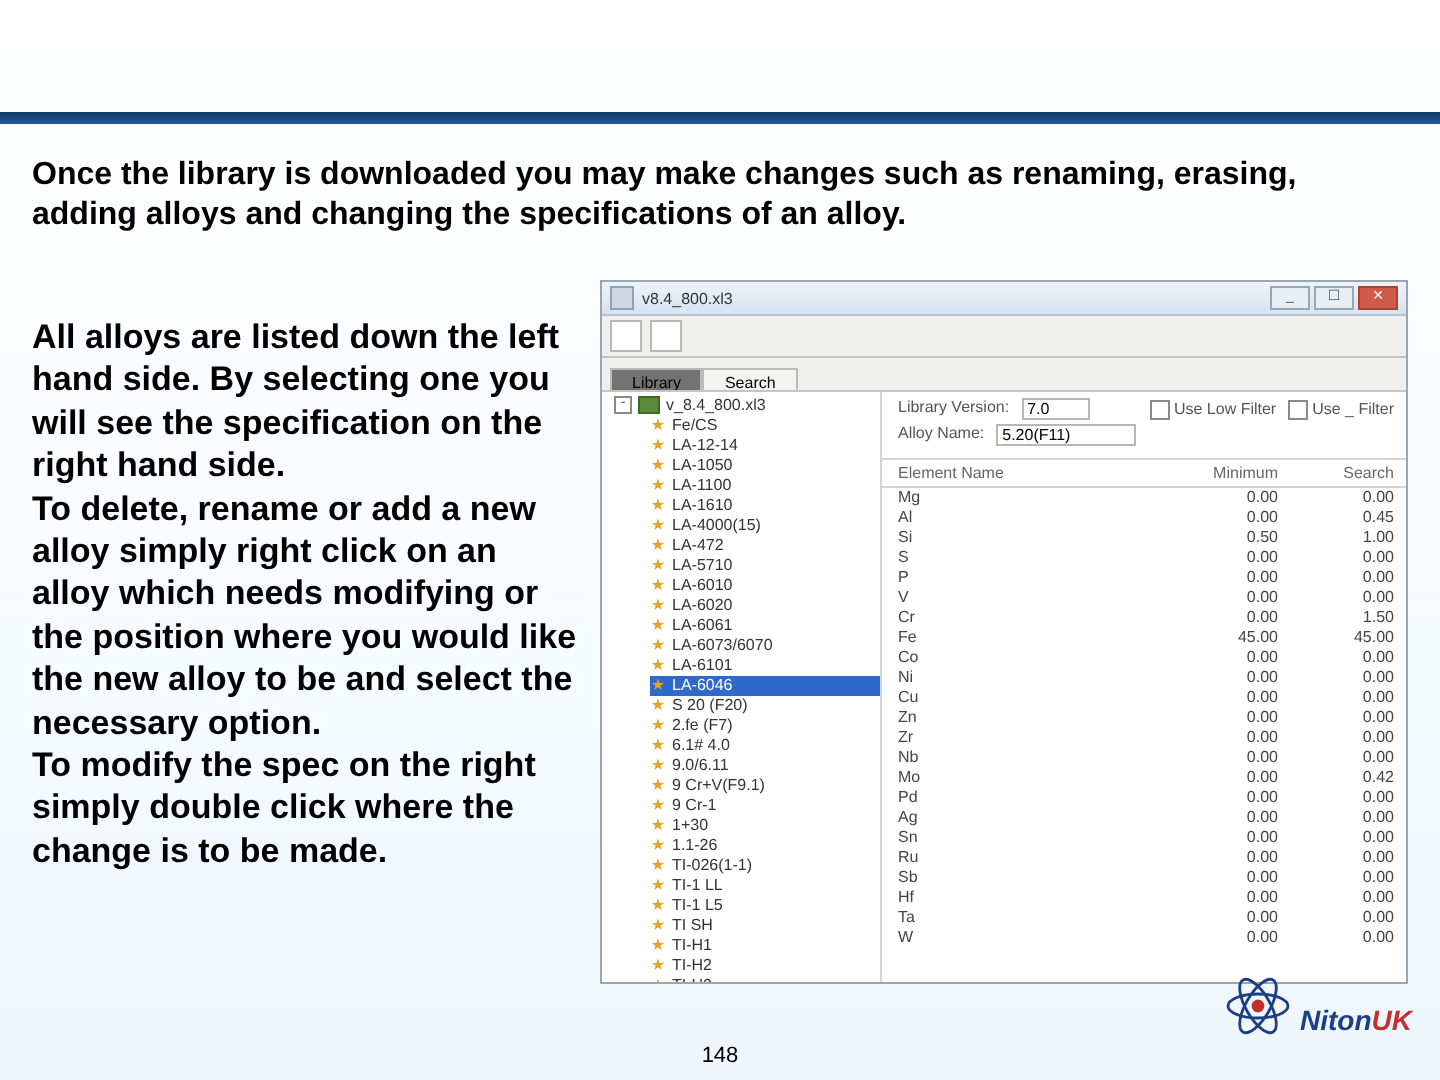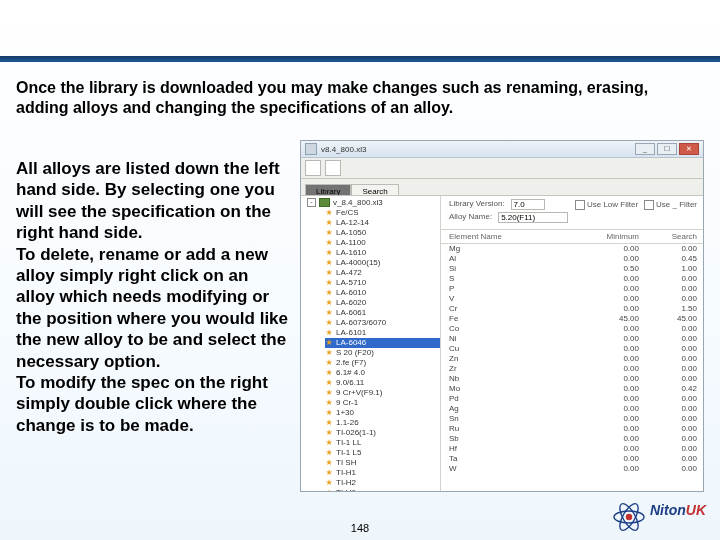--- a/index.html
+++ b/index.html
@@ -265,23 +265,23 @@
   .grid-row > :nth-child(2),
   .grid-row > :nth-child(3),
   .grid-head > :nth-child(2),
   .grid-head > :nth-child(3) {
     text-align: right;
   }
   
   .logo {
     position: absolute;
     right: 14px;
-    bottom: 8px;
-    display: flex;
-    align-items: flex-start;
+    bottom: 22px;
+    display: flex;
+    align-items: flex-end;
     gap: 4px;
   }
   .logo svg { display: block; }
   .logo-text {
     font-size: 14px;
     font-weight: bold;
     font-style: italic;
   }
   .logo-text .niton { color: #1b3e86; }
   .logo-text .uk { color: #c23030; }

